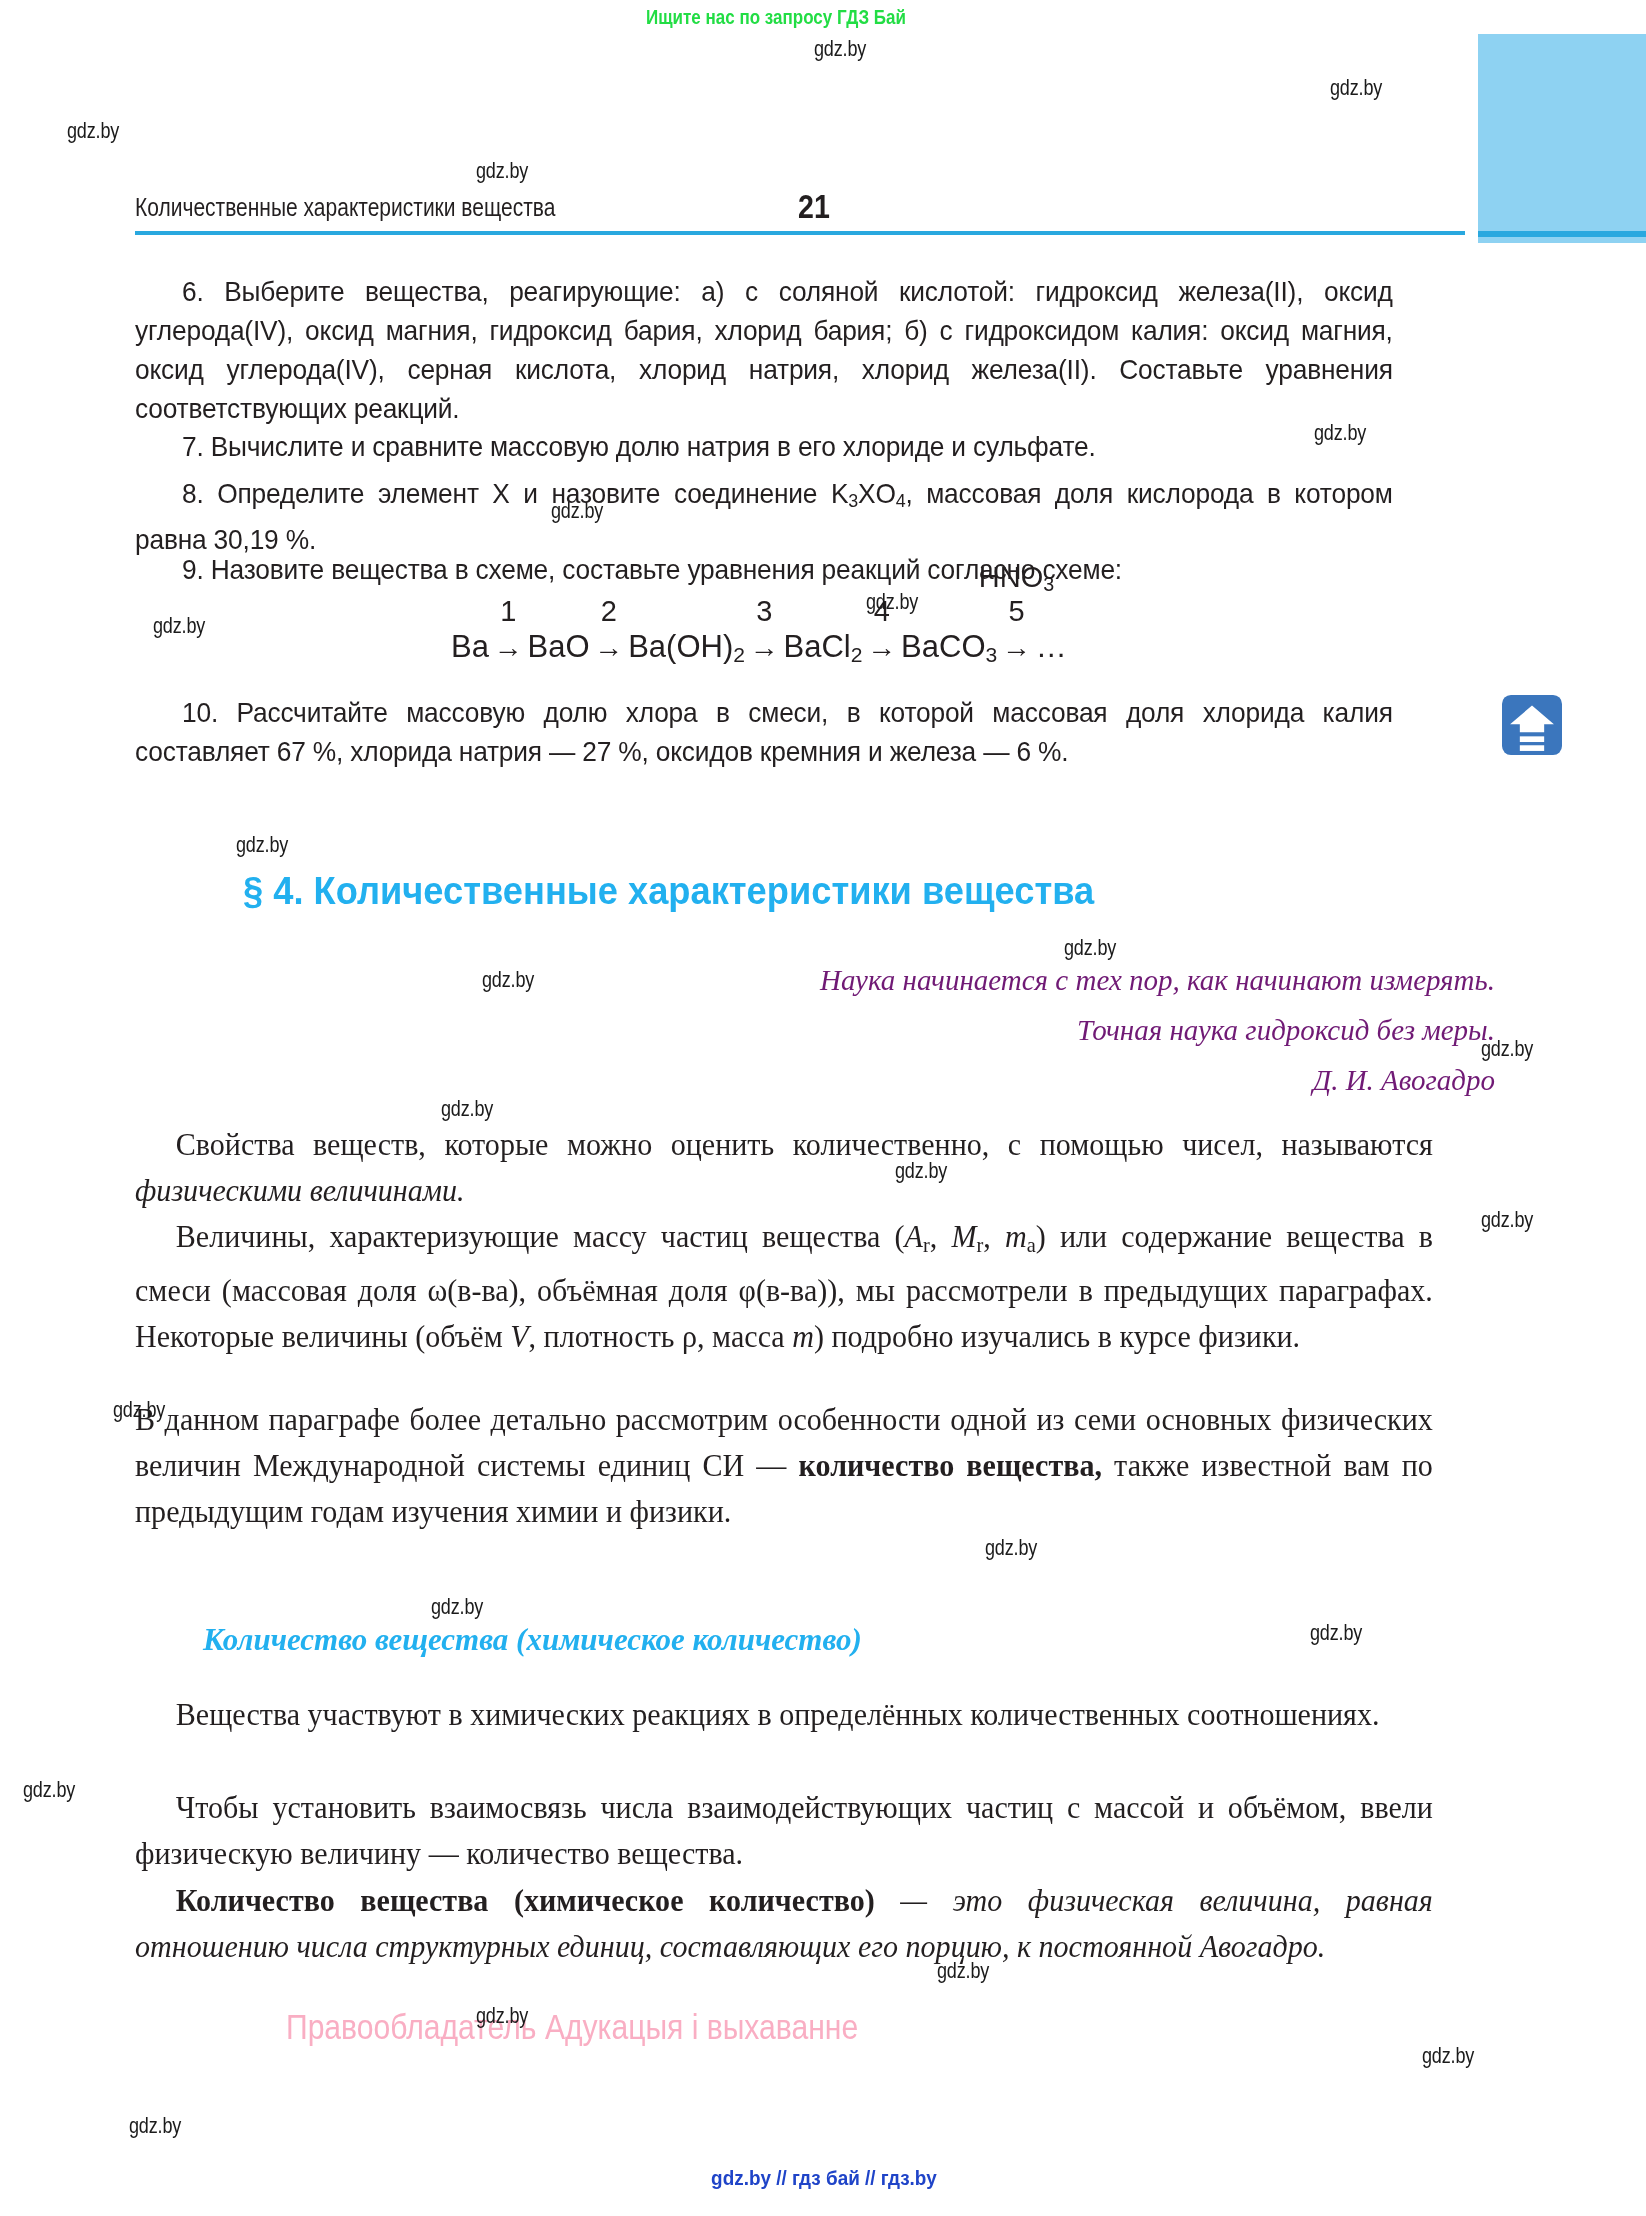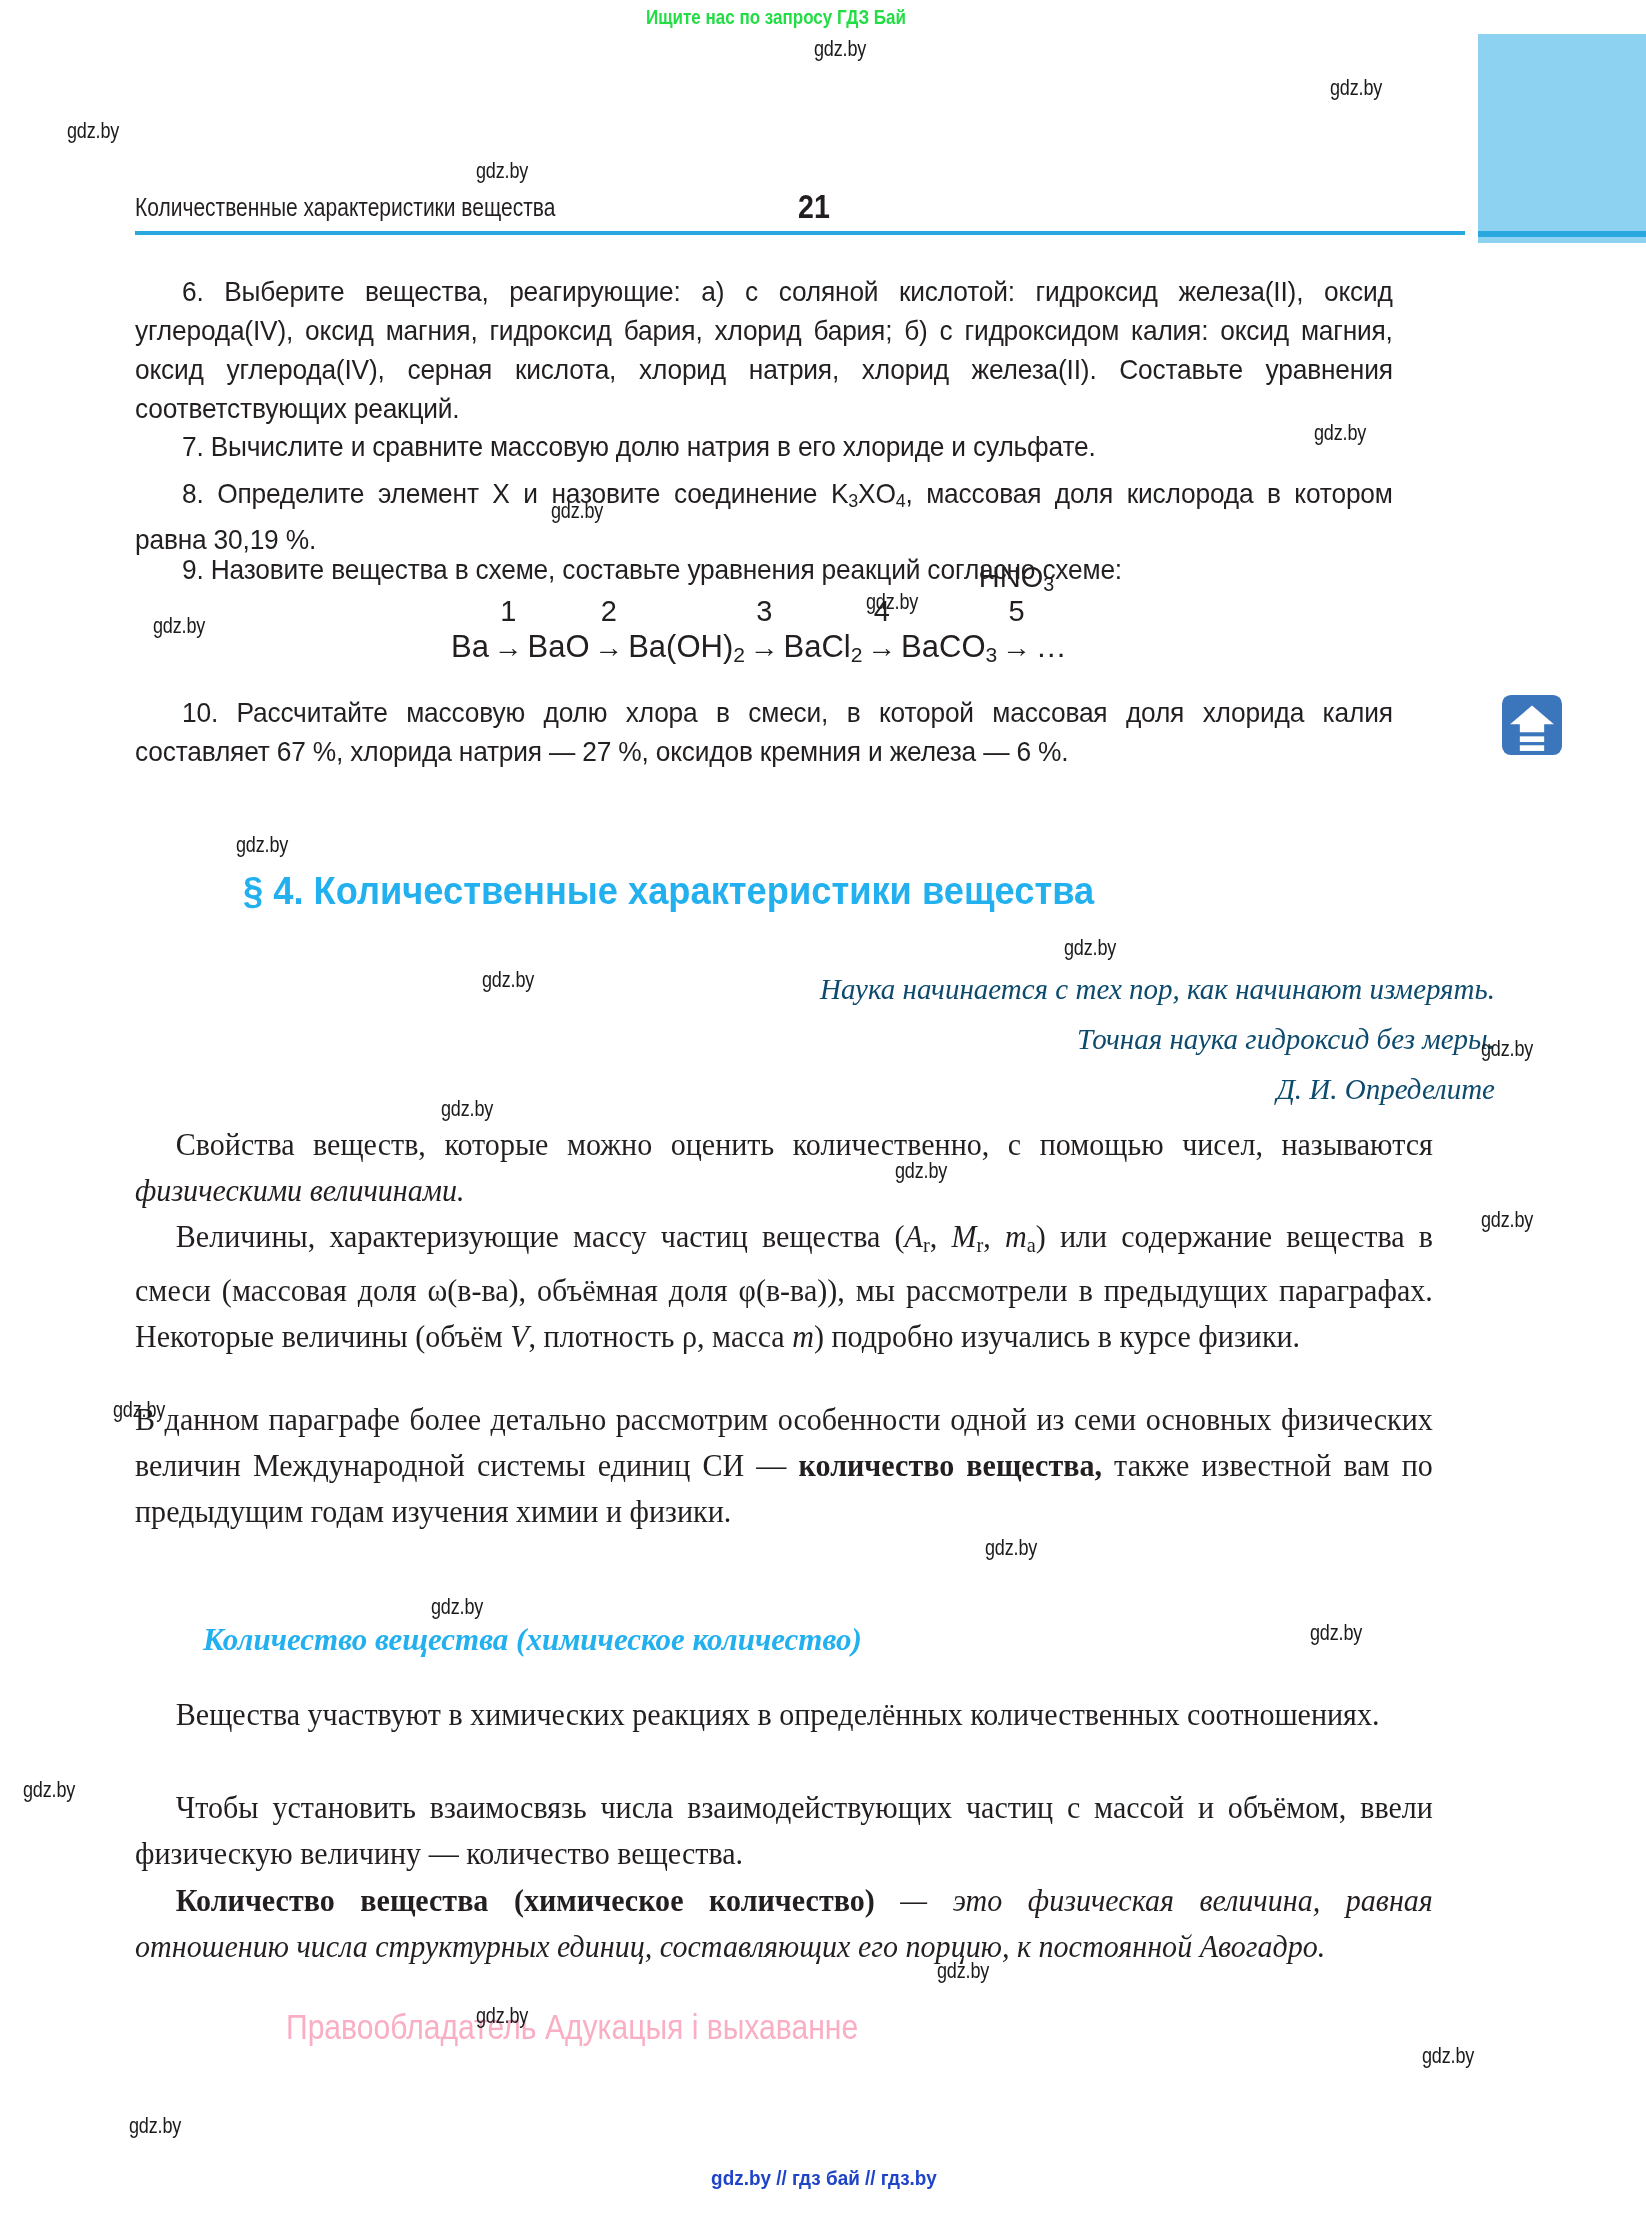--- a/index.html
+++ b/index.html
@@ -168,24 +168,23 @@
     transform-origin: left top;
   }
 
   
   .epi {
     position: absolute;
     right: 152px;
     font-family: "Liberation Serif", serif;
     font-size: 29px;
     font-style: italic;
-    color: #0c4a6e;
+    color: #701a75;
     white-space: nowrap;
     text-align: right;
-    margin-top: 9px;
   }
 
   
   .para {
     position: absolute;
     left: 135px;
     width: 1338px;
     font-family: "Liberation Serif", serif;
     font-size: 31px;
     line-height: 46px;
@@ -271,21 +270,21 @@
       <polygon points="37,13 64,36 52,36 52,46 22,46 22,36 10,36" fill="#ffffff"></polygon>
       <rect x="22" y="51" width="30" height="7" fill="#ffffff"></rect>
       <rect x="22" y="62" width="30" height="7" fill="#ffffff"></rect>
     </svg>
   </div>
 
   <div class="sec-title">§ 4. Количественные характеристики вещества</div>
 
   <div class="epi" style="top:964px;">Наука начинается с тех пор, как начинают измерять.</div>
   <div class="epi" style="top:1014px;">Точная наука гидроксид без меры.</div>
-  <div class="epi" style="top:1064px; font-style:italic;">Д. И. Определите</div>
+  <div class="epi" style="top:1064px; font-style:italic;">Д. И. Авогадро</div>
 
   <div class="para" style="top:1122px;">
     <span class="ind"></span><span>Свойства веществ, которые можно оценить количественно, с помощью чисел, называются </span><i>физическими величинами.</i>
   </div>
 
   <div class="para" style="top:1214px;">
     <span class="ind"></span><span>Величины, характеризующие массу частиц вещества (</span><i>A</i><sub>r</sub>, <i>M</i><sub>r</sub>, <i>m</i><sub>a</sub><span>) или содержание вещества в смеси (массовая доля ω(в-ва), объёмная доля φ(в-ва)), мы рассмотрели в предыдущих параграфах. Некоторые величины (объём </span><i>V</i><span>, плотность ρ, масса </span><i>m</i><span>) подробно изучались в курсе физики.</span>
   </div>
 
   <div class="para" style="top:1397px;">

